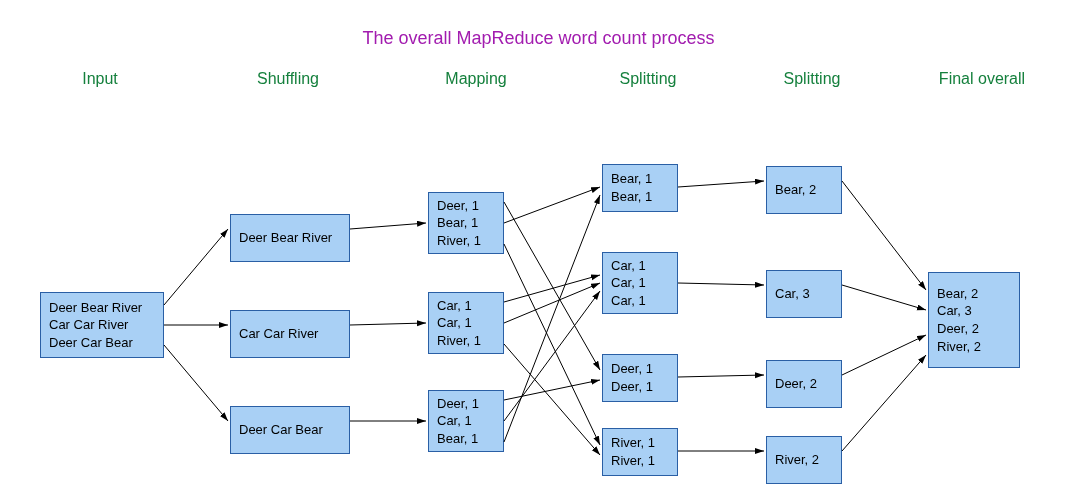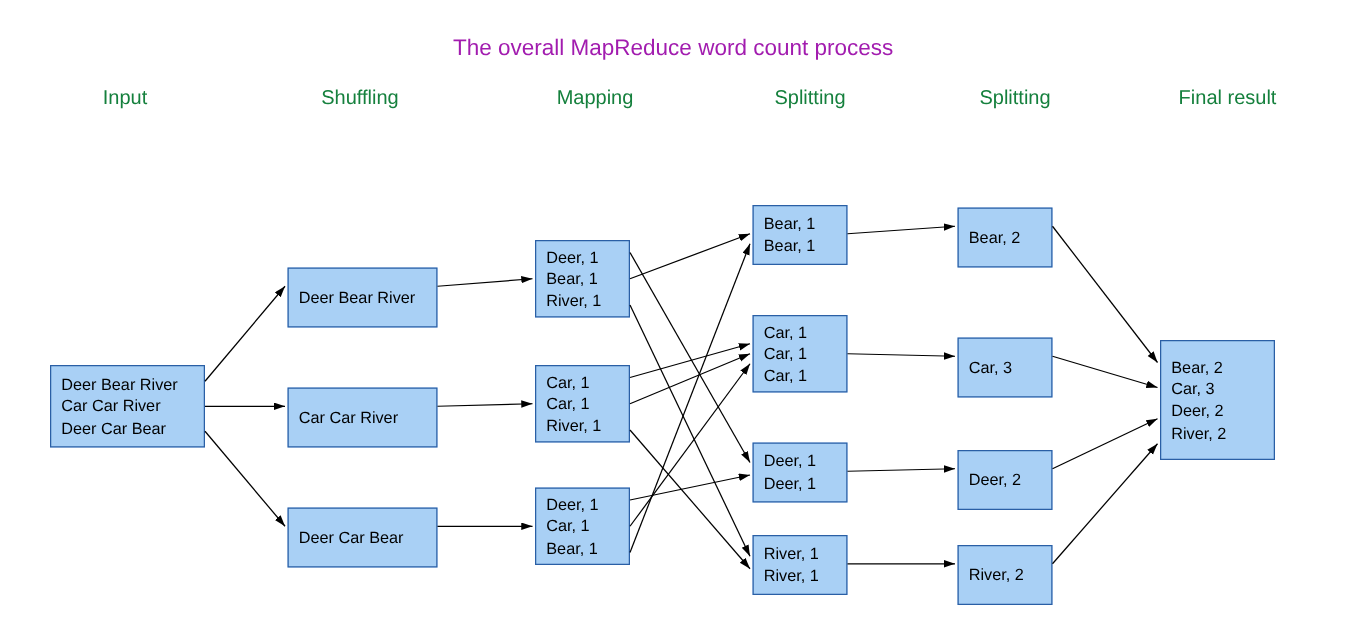--- a/index.html
+++ b/index.html
@@ -52,21 +52,21 @@
 </head>
 <body>
 
 <div class="title">The overall MapReduce word count process</div>
 
 <div class="stage-label" style="left:60px;width:80px">Input</div>
 <div class="stage-label" style="left:238px;width:100px">Shuffling</div>
 <div class="stage-label" style="left:426px;width:100px">Mapping</div>
 <div class="stage-label" style="left:598px;width:100px">Splitting</div>
 <div class="stage-label" style="left:762px;width:100px">Splitting</div>
-<div class="stage-label" style="left:922px;width:120px">Final result</div>
+<div class="stage-label" style="left:922px;width:120px">Final overall</div>
 
 <div class="node" id="n-input" style="left:40px; top:292px; width:124px; height:66px">Deer Bear River
 Car Car River
 Deer Car Bear</div>
 
 <div class="node" id="n-s1" style="left:230px; top:214px; width:120px; height:30px">Deer Bear River</div>
 <div class="node" id="n-s2" style="left:230px; top:310px; width:120px; height:30px">Car Car River</div>
 <div class="node" id="n-s3" style="left:230px; top:406px; width:120px; height:30px">Deer Car Bear</div>
 
 <div class="node" id="n-m1" style="left:428px; top:192px; width:76px; height:62px">Deer, 1

